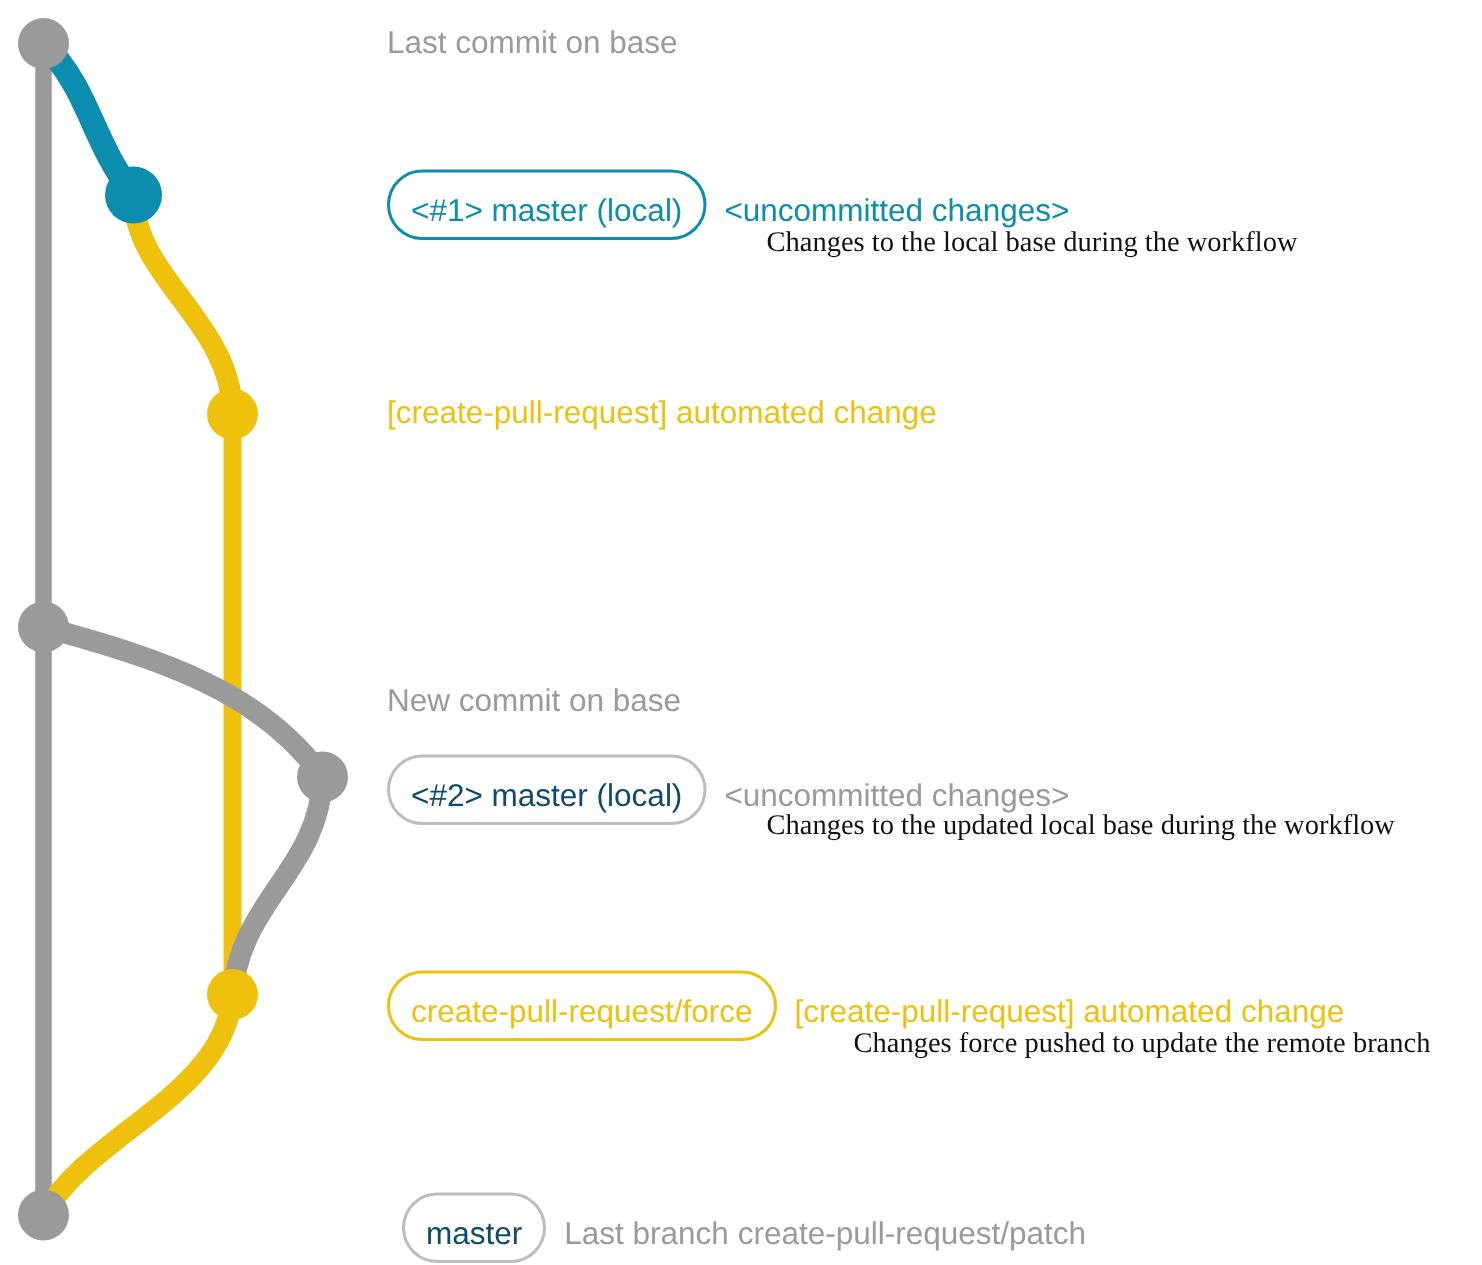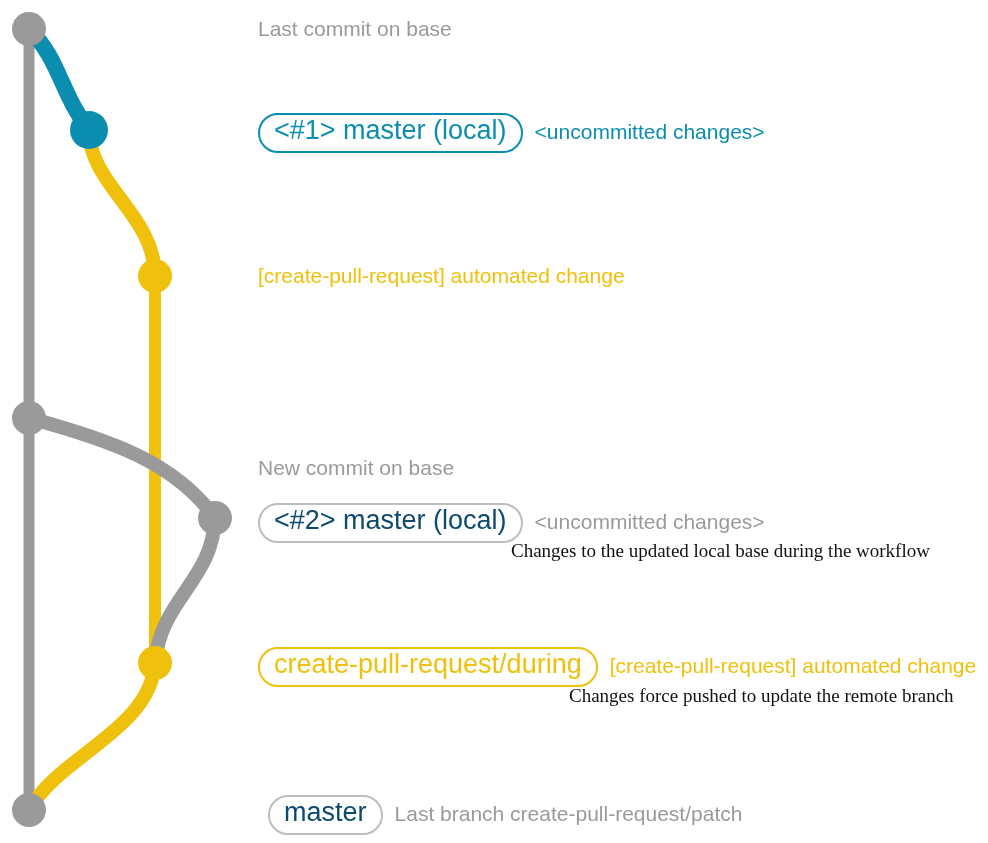--- a/index.html
+++ b/index.html
@@ -35,22 +35,22 @@
   .ann-row {
     position: absolute;
     display: flex;
     align-items: baseline;
   }
 
   .pill {
     display: inline-block;
     border: 2px solid #9a9a9a;
     border-radius: 999px;
-    padding: 2px 14px 7px 14px;
-    font-size: 27px;
+    padding: 15px 14px 7px 14px;
+    font-size: 21px;
     line-height: 1;
     color: #9a9a9a;
     white-space: nowrap;
     background: #ffffff;
     box-sizing: border-box;
   }
   .pill.blue  { border-color: #0b8db0; color: #0b8db0; }
   .pill.yellow{ border-color: #efc00c; color: #efc00c; }
   .pill.gray  { border-color: #bdbdbd; color: #0c4a6e; }
 
@@ -106,38 +106,39 @@
 
   <div class="ann-row" style="left:258px; top:18px;">
     <span class="headline gray">Last commit on base</span>
   </div>
 
   <div class="ann-row" style="left:258px; top:113px;">
     <span class="pill blue">&lt;#1&gt; master (local)</span>
     <span class="label-gap"></span>
     <span class="headline blue">&lt;uncommitted changes&gt;</span>
   </div>
+  <div class="subtext" style="left:511px; top:152px;">Changes to the local base during the workflow</div>
 
   <div class="ann-row" style="left:258px; top:265px;">
     <span class="headline yellow">[create-pull-request] automated change</span>
   </div>
 
   <div class="ann-row" style="left:258px; top:409px;margin-top:48px;">
     <span class="headline gray">New commit on base</span>
   </div>
 
   <div class="ann-row" style="left:258px; top:503px;">
     <span class="pill gray">&lt;#2&gt; master (local)</span>
     <span class="label-gap"></span>
     <span class="headline gray">&lt;uncommitted changes&gt;</span>
   </div>
   <div class="subtext" style="left:511px; top:541px;">Changes to the updated local base during the workflow</div>
 
   <div class="ann-row" style="left:258px; top:647px;">
-    <span class="pill yellow">create-pull-request/during</span>
+    <span class="pill yellow">create-pull-request/force</span>
     <span class="label-gap"></span>
     <span class="headline yellow">[create-pull-request] automated change</span>
   </div>
   <div class="subtext" style="left:569px; top:686px;">Changes force pushed to update the remote branch</div>
 
   <div class="ann-row" style="left:268px; top:795px;">
     <span class="pill gray">master</span>
     <span class="label-gap"></span>
     <span class="headline gray">Last branch create-pull-request/patch</span>
   </div>

